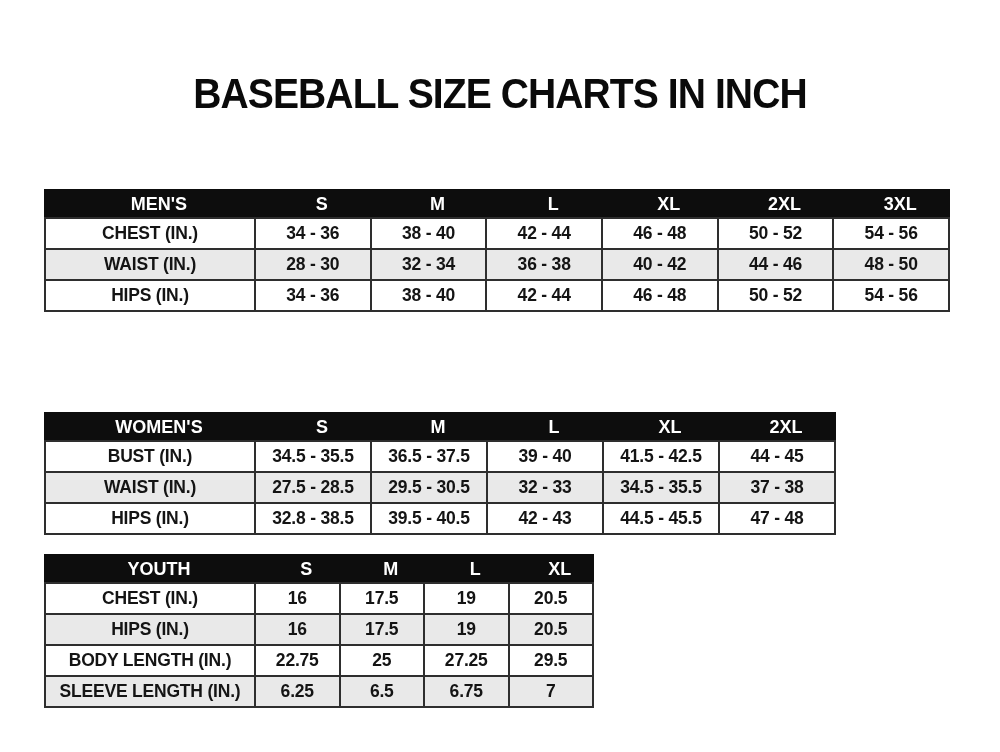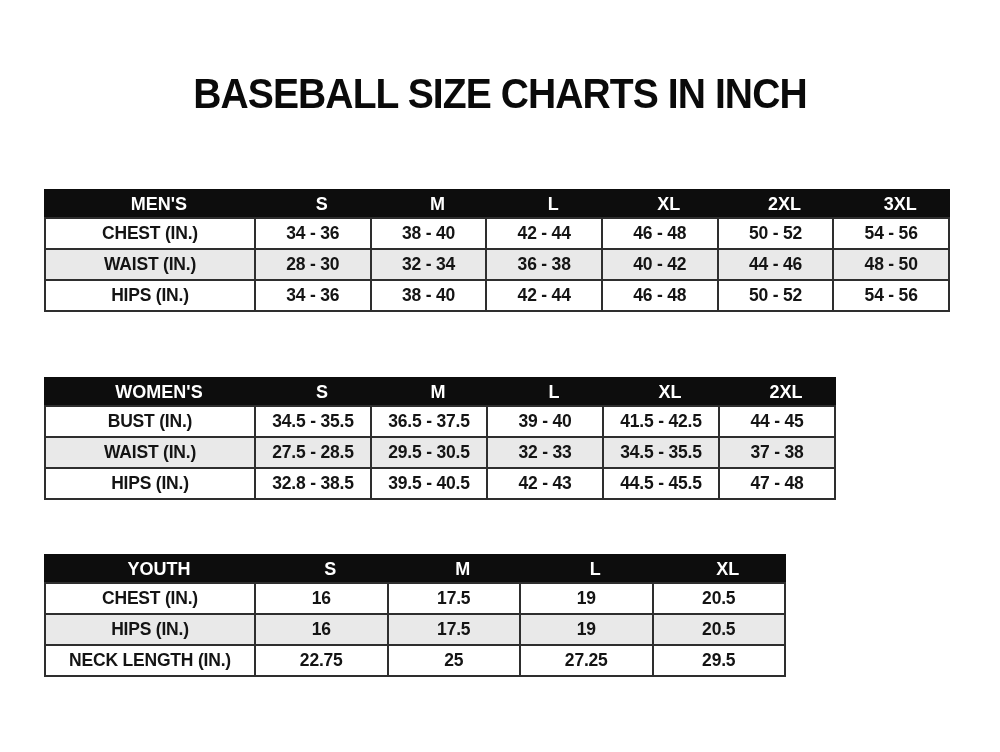--- a/index.html
+++ b/index.html
@@ -21,30 +21,30 @@
     font-size: 42px;
     font-weight: bold;
     color: #0a0a0a;
     letter-spacing: -1px;
     transform: scaleX(0.93);
     transform-origin: 50% 50%;
     white-space: nowrap;
   }
   .table-wrap { position: absolute; left: 44px; }
   .t0 { top: 189px; }
-  .t1 { top: 377px; }
+  .t1 { top: 412px; }
   .t2 { top: 554px; }
   .size-table {
     border-collapse: collapse;
     table-layout: fixed;
     font-family: "Liberation Sans", sans-serif;
   }
   .t0 .size-table { width: 906px; }
   .t1 .size-table { width: 792px; }
-  .t2 .size-table { width: 742px; }
+  .t2 .size-table { width: 550px; }
   .size-table col.label-col { width: 210px; }
   .size-table th, .size-table td {
     border: 2px solid var(--border, #2e2e2e);
     text-align: center;
     vertical-align: middle;
     padding: 0;
     font-weight: bold;
     overflow: hidden;
     white-space: nowrap;
   }
@@ -204,22 +204,29 @@
             <td>20.5</td>
           </tr>
           <tr class="shaded">
             <td>HIPS (IN.)</td>
             <td>16</td>
             <td>17.5</td>
             <td>19</td>
             <td>20.5</td>
           </tr>
           <tr>
-            <td>NECK LENGTH (IN.)</td>
+            <td>BODY LENGTH (IN.)</td>
             <td>22.75</td>
             <td>25</td>
             <td>27.25</td>
             <td>29.5</td>
+          </tr>
+          <tr class="shaded">
+            <td>SLEEVE LENGTH (IN.)</td>
+            <td>6.25</td>
+            <td>6.5</td>
+            <td>6.75</td>
+            <td>7</td>
           </tr>
         </tbody>
       </table>
     </div>
 </div>
 
 </body></html>

